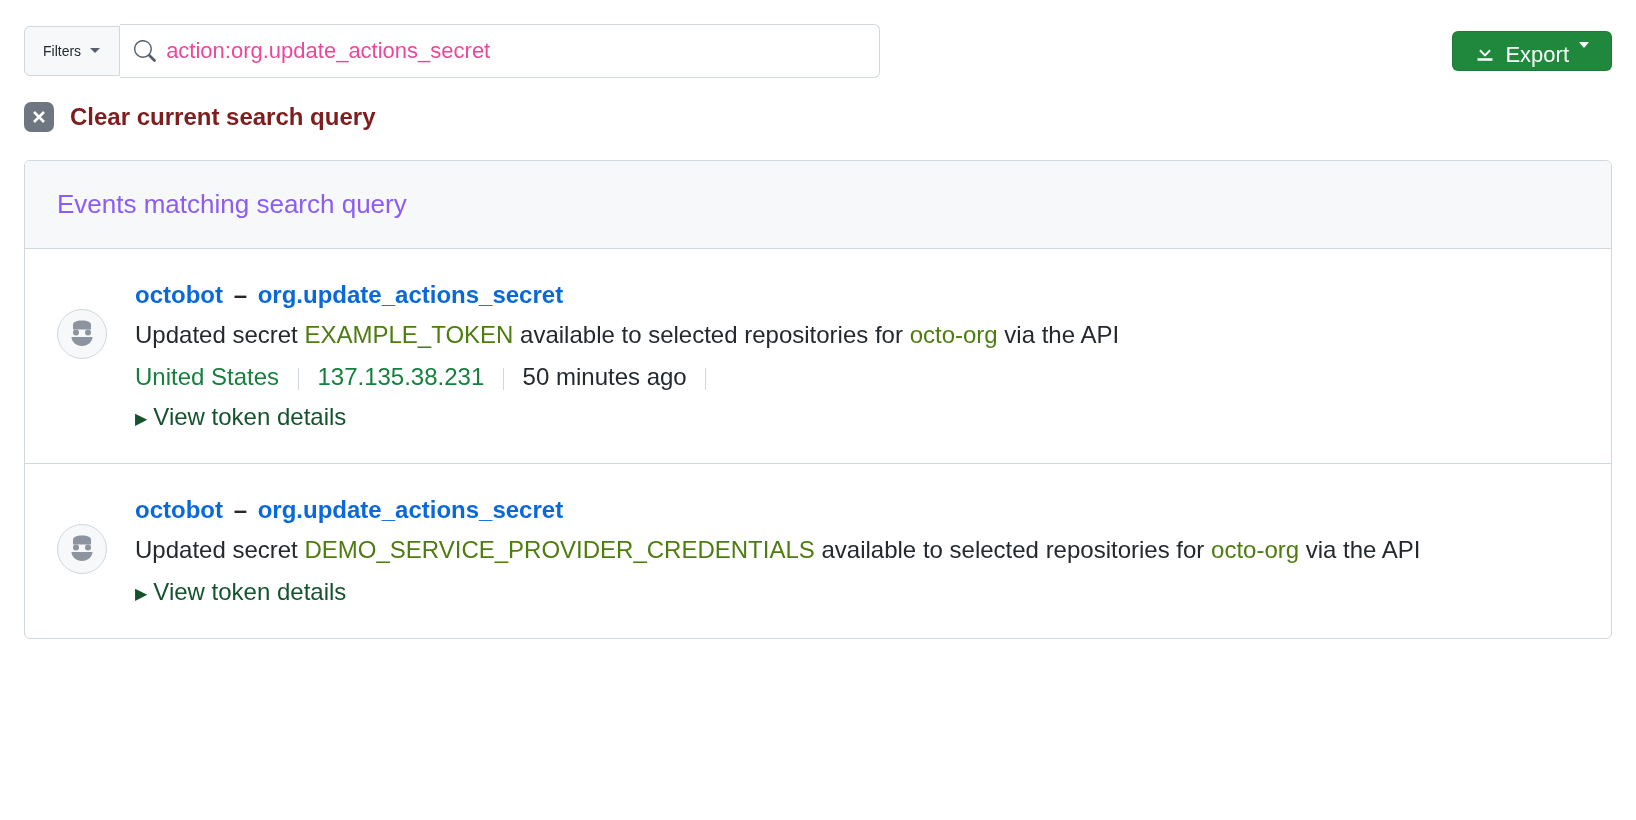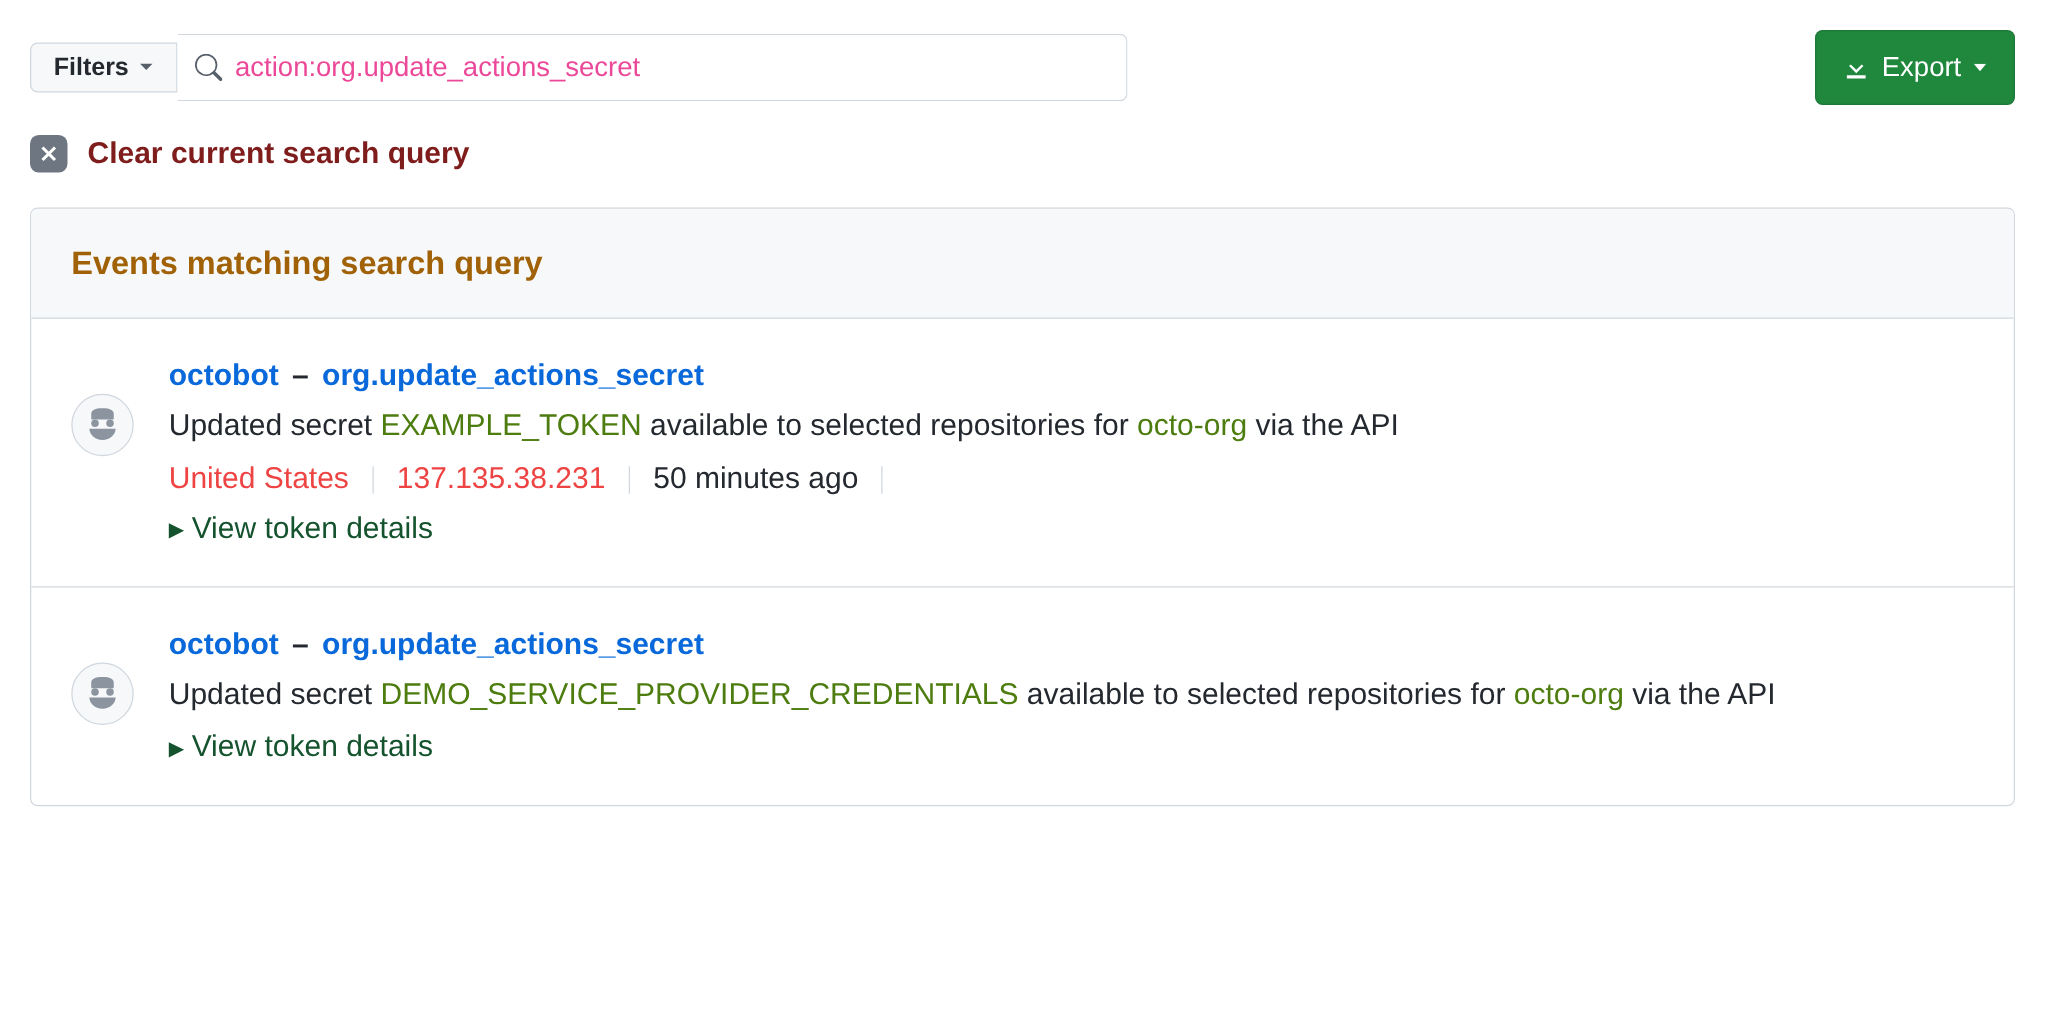--- a/index.html
+++ b/index.html
@@ -17,25 +17,25 @@
     margin-bottom: 24px;
   }
   .filters-btn {
     display: inline-flex;
     align-items: center;
     gap: 8px;
     padding: 10px 18px;
     background: #f6f8fa;
     border: 1px solid #d0d7de;
     border-radius: 6px 0 0 6px;
-    font-size: 20px;
-    font-weight: 700;
-    color: #24292f;
-    cursor: pointer;
-    height: 40px;
+    font-size: 14px;
+    font-weight: 400;
+    color: #24292f;
+    cursor: pointer;
+    height: 50px;
   }
   .filters-btn svg { fill: #57606a; }
   .search-wrap {
     display: flex;
     align-items: center;
     flex: 0 0 auto;
     border: 1px solid #d0d7de;
     border-left: none;
     border-radius: 0 6px 6px 0;
     padding: 0 14px;
@@ -49,31 +49,30 @@
     outline: none;
     font-size: 22px;
     color: #ec4899;
     margin-left: 10px;
     width: 100%;
     background: transparent;
   }
   .spacer { flex: 1; }
   .export-btn {
     display: inline-flex;
-    align-items: center;
     gap: 10px;
     padding: 10px 22px;
     background: #1f883d;
     border: 1px solid rgba(27,31,36,.15);
     border-radius: 6px;
     color: #fff;
     font-size: 22px;
     font-weight: 500;
     cursor: pointer;
-    height: 60px;
+    height: 40px;
   }
   .export-btn svg { fill: #fff; }
   .clear-row {
     display: flex;
     align-items: center;
     gap: 16px;
     margin-bottom: 28px;
   }
   .clear-chip {
     width: 30px;
@@ -95,22 +94,22 @@
   .panel {
     border: 1px solid #d0d7de;
     border-radius: 6px;
     overflow: hidden;
   }
   .panel-header {
     background: #f6f8fa;
     border-bottom: 1px solid #d0d7de;
     padding: 28px 32px;
     font-size: 26px;
-    font-weight: 700;
-    color: #a16207;
+    font-weight: 400;
+    color: #8b5cf6;
   }
   .event {
     display: flex;
     gap: 28px;
     padding: 32px 32px 32px 32px;
     border-bottom: 1px solid #d0d7de;
     align-items: flex-start;
     justify-content: space-between;
   }
   .event:last-child { border-bottom: none; }
@@ -140,21 +139,21 @@
     color: #24292f;
     margin-bottom: 10px;
     line-height: 1.5;
   }
   .desc-line a { color: #4d7c0f; text-decoration: none; }
   .meta-line {
     font-size: 24px;
     color: #24292f;
     margin-bottom: 12px;
   }
-  .meta-line a { color: #ef4444; text-decoration: none; }
+  .meta-line a { color: #15803d; text-decoration: none; }
   .meta-line .sep {
     display: inline-block;
     width: 1px;
     height: 22px;
     background: #d0d7de;
     vertical-align: middle;
     margin: 0 12px;
   }
   .details-toggle {
     font-size: 24px;

